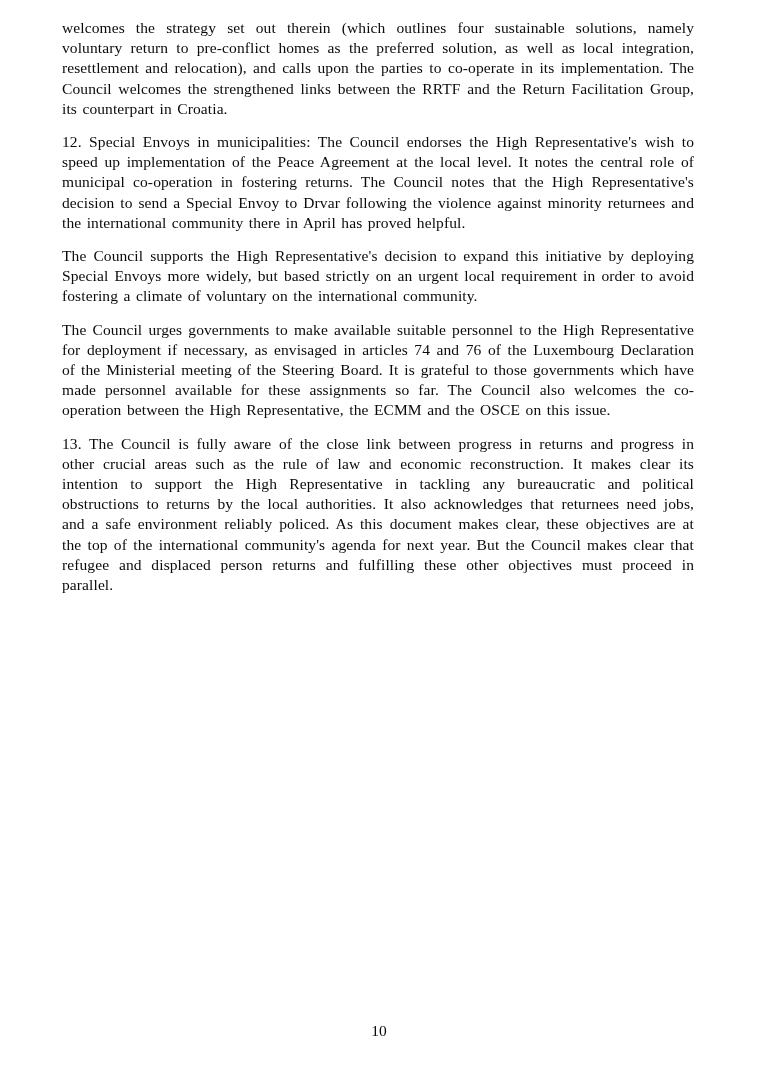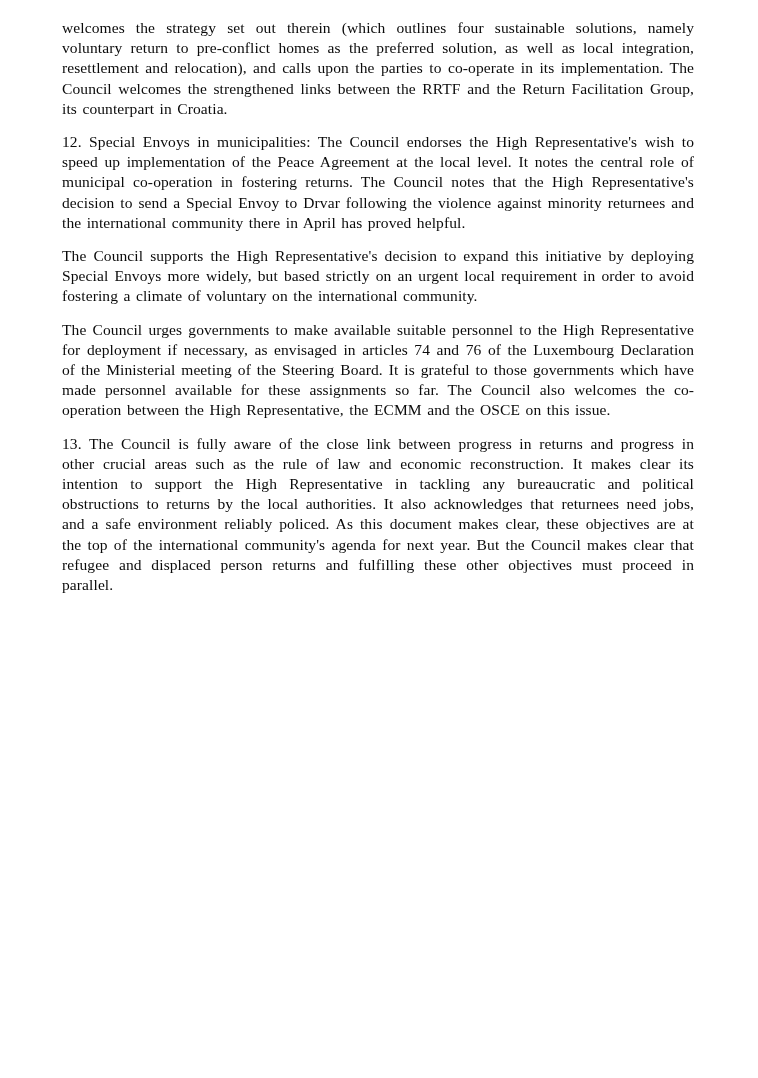--- a/index.html
+++ b/index.html
@@ -46,13 +46,14 @@
 <body>
 
 <div class="page">
   <div class="content">
     <p>welcomes the strategy set out therein (which outlines four sustainable solutions, namely voluntary return to pre-conflict homes as  the preferred solution, as well as local  integration, resettlement and relocation), and calls upon the parties to co-operate in its implementation. The Council welcomes the strengthened links  between the RRTF and the Return Facilitation Group, its counterpart in Croatia.</p>
     <p>12.  Special Envoys in municipalities: The Council endorses the High Representative's wish to speed up implementation  of the Peace Agreement at the local level. It notes the central  role of municipal co-operation in fostering returns. The Council notes that the High Representative's decision to send a  Special Envoy to Drvar following the violence  against minority returnees and the international community there in April has proved helpful.</p>
     <p>The Council supports the  High Representative's decision to expand this initiative by deploying Special Envoys more widely,  but based strictly on an urgent local requirement in order to avoid  fostering a climate of voluntary on the international community.</p>
     <p>The Council urges governments to make available suitable personnel  to the High Representative for deployment  if necessary, as envisaged in articles 74 and 76 of the Luxembourg  Declaration of the Ministerial meeting of the Steering Board. It is grateful to those governments which have made personnel available for these assignments so far. The Council also  welcomes the co-operation between the High Representative, the ECMM and the OSCE on this issue.</p>
     <p>13. The Council is fully aware of the close link between  progress in returns and progress in other crucial areas such as the rule of law and economic reconstruction. It makes clear its intention to support the High Representative in tackling any bureaucratic and political obstructions to returns by the local authorities. It also acknowledges that returnees need jobs,  and a safe environment reliably policed. As this document makes clear, these objectives are at the top of the international community's agenda for next year. But the Council makes clear that refugee and displaced person returns and fulfilling these other objectives must proceed in parallel.</p>
   </div>
+  <div class="page-number">10</div>
 </div>
 
 </body></html>

